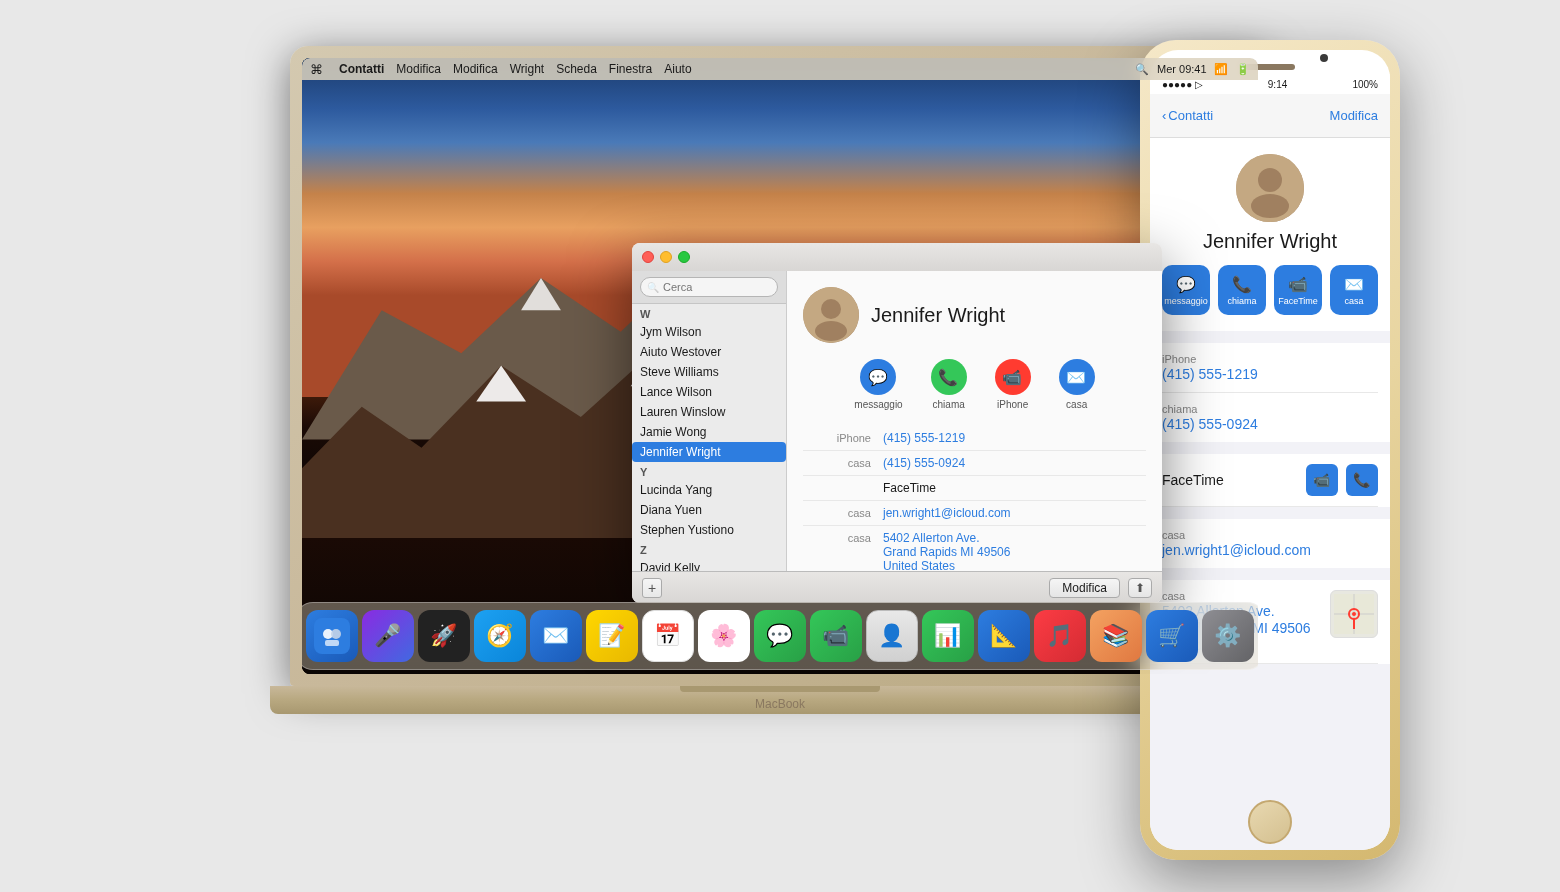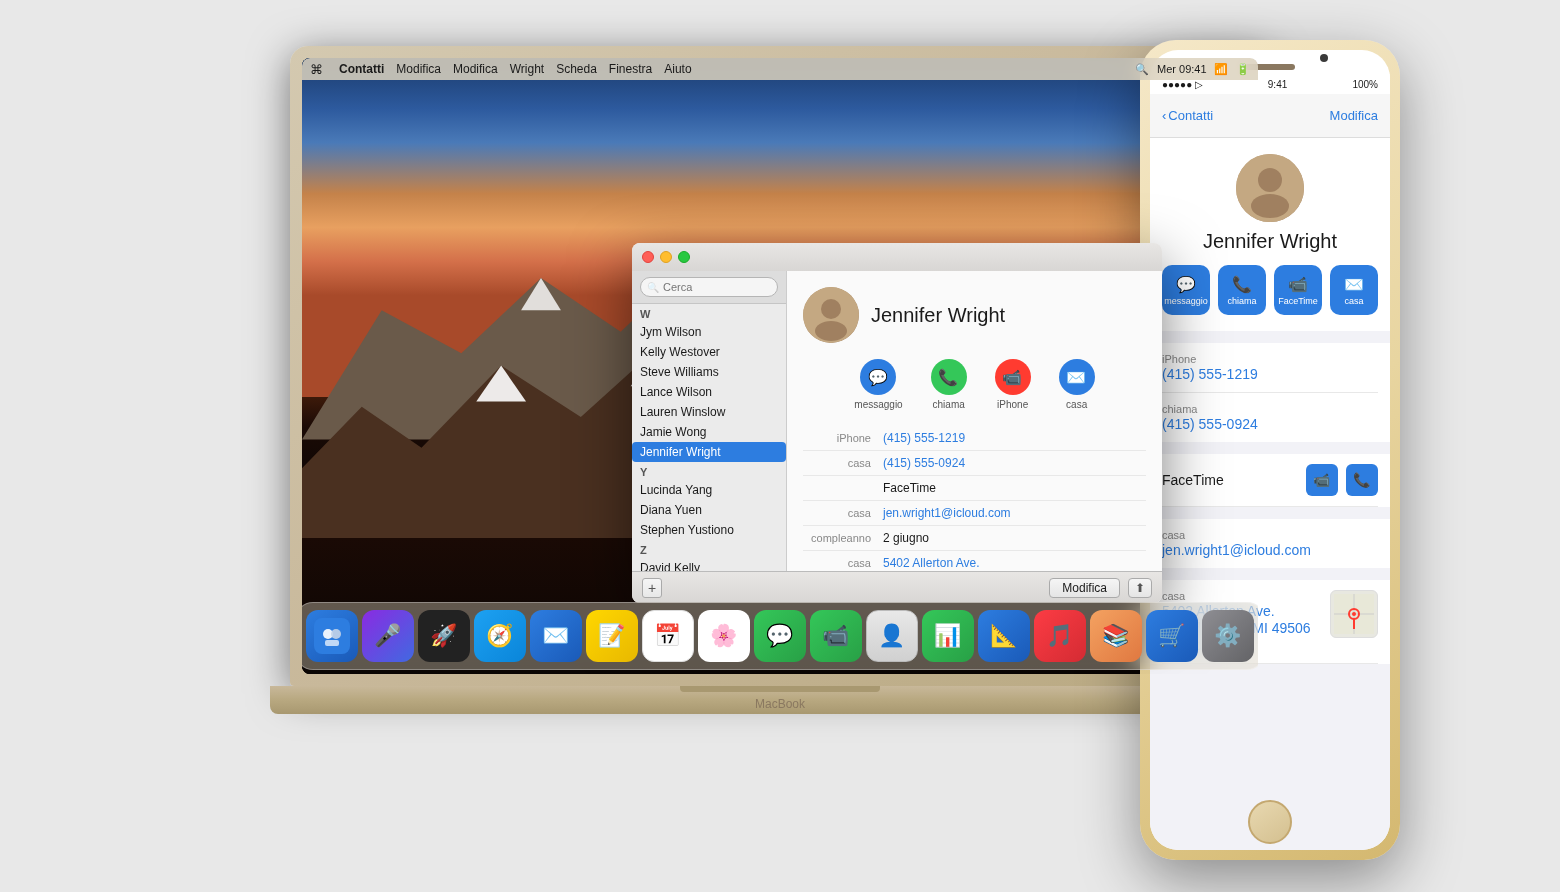--- a/index.html
+++ b/index.html
@@ -800,21 +800,21 @@
               <div class="search-bar">
                 <div class="search-container">
                   <span class="search-icon-small">🔍</span>
                   <input class="search-input" type="text" placeholder="Cerca" style="">
                 </div>
               </div>
               <div class="contacts-scroll">
 
                 <div class="section-header">W</div>
                 <div class="contact-item">Jym Wilson</div>
-                <div class="contact-item">Kelly Westover</div>
+                <div class="contact-item">Aiuto Westover</div>
                 <div class="contact-item">Steve Williams</div>
                 <div class="contact-item">Lance Wilson</div>
                 <div class="contact-item">Lauren Winslow</div>
                 <div class="contact-item">Jamie Wong</div>
                 <div class="contact-item selected">Jennifer Wright</div>
 
                 <div class="section-header">Y</div>
                 <div class="contact-item">Lucinda Yang</div>
                 <div class="contact-item">Diana Yuen</div>
                 <div class="contact-item">Stephen Yustiono</div>
@@ -868,24 +868,20 @@
                 </div>
                 <div class="info-row">
                   <span class="info-label"></span>
                   <span class="info-value">FaceTime</span>
                 </div>
                 <div class="info-row">
                   <span class="info-label">casa</span>
                   <span class="info-value link">jen.wright1@icloud.com</span>
                 </div>
                 <div class="info-row">
-                  <span class="info-label">compleanno</span>
-                  <span class="info-value">2 giugno</span>
-                </div>
-                <div class="info-row">
                   <span class="info-label">casa</span>
                   <span class="info-value link">5402 Allerton Ave.<br>Grand Rapids MI 49506<br>United States</span>
                 </div>
 
               </div>
             </div>
           </div>
 
           <div class="window-footer">
             <div class="footer-add-btn">+</div>
@@ -963,21 +959,21 @@
   </div>
 </div>
 
 <div class="iphone-outer">
   <div class="iphone-speaker"></div>
   <div class="iphone-camera"></div>
   <div class="iphone-screen">
 
     <div class="iphone-statusbar">
       <span>●●●●● ▷</span>
-      <span>9:41</span>
+      <span>9:14</span>
       <span>100%</span>
     </div>
 
     <div class="iphone-navbar">
       <div class="iphone-back-btn">
         <span>‹</span>
         <span>Contatti</span>
       </div>
       <div class="iphone-navbar-title-area"></div>
       <div class="iphone-edit-btn">Modifica</div>

